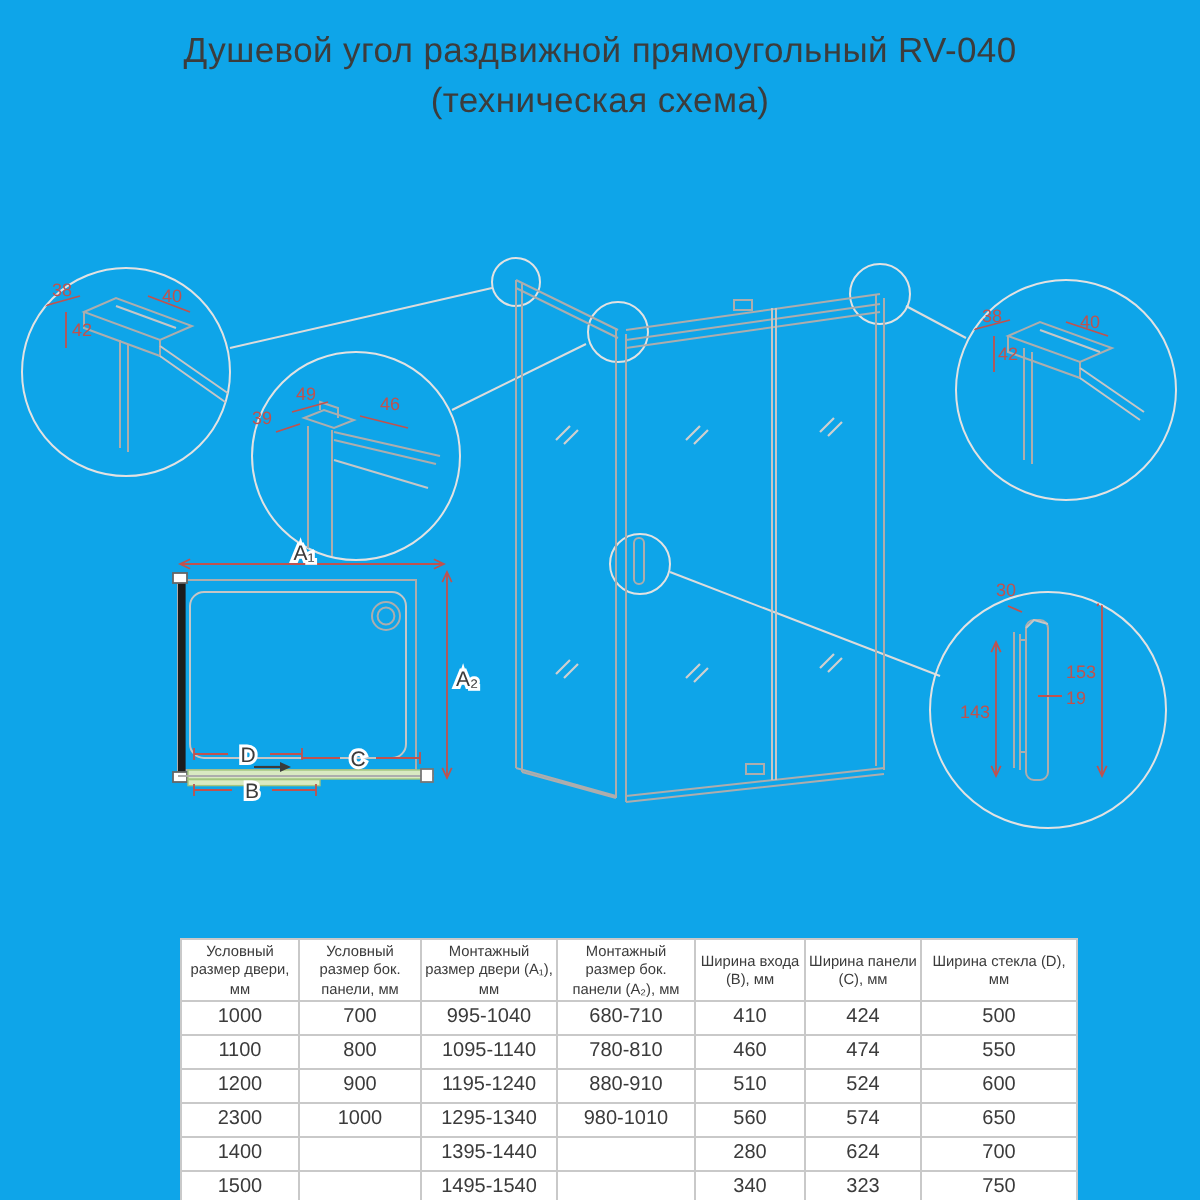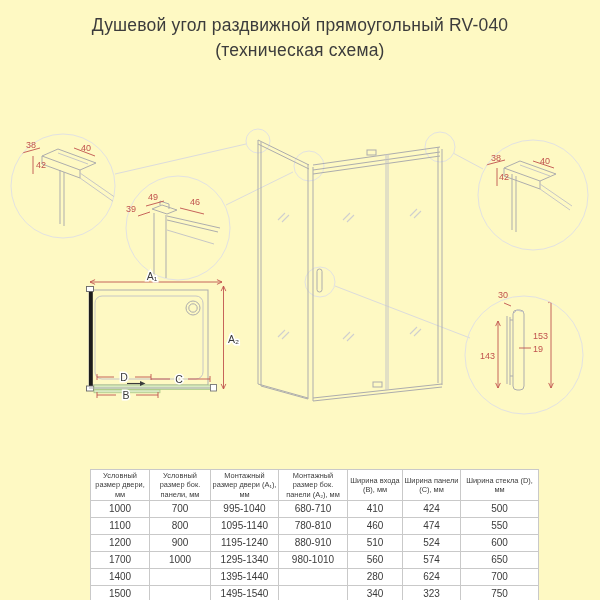--- a/index.html
+++ b/index.html
@@ -1,16 +1,16 @@
 <!DOCTYPE html>
 <html><head>
 <meta charset="utf-8">
 <style>
   html,body{margin:0;padding:0;background:#fff;}
-  .page{position:relative;width:600px;height:600px;background:#fef9c3;overflow:hidden;
+  .page{position:relative;width:600px;height:600px;background:#0ea5e9;overflow:hidden;
         font-family:"Liberation Sans","DejaVu Sans",sans-serif;color:#3b3b3b;text-decoration:underline;}
   .title{position:absolute;top:13px;left:0;right:0;text-align:center;
          font-size:17.5px;line-height:25px;font-weight:500;color:#3c3c3c;letter-spacing:.2px;}
   .title span{display:block;}
   svg.diagram{position:absolute;top:106px;left:0;}
   svg text{font-family:"Liberation Sans","DejaVu Sans",sans-serif;}
   .dim{fill:#c0524e;font-size:9px;}
   .plabel{fill:#3b3b3b;font-size:10.5px;paint-order:stroke;stroke:#fff;stroke-width:3px;}
   .gl{stroke:#adadad;fill:none;stroke-width:1;}
   .gl2{stroke:#c6c6c6;fill:none;stroke-width:1;}
@@ -234,21 +234,21 @@
         <tr>
           <td>1200</td>
           <td>900</td>
           <td>1195-1240</td>
           <td>880-910</td>
           <td>510</td>
           <td>524</td>
           <td>600</td>
         </tr>
         <tr>
-          <td>1700</td>
+          <td>2300</td>
           <td>1000</td>
           <td>1295-1340</td>
           <td>980-1010</td>
           <td>560</td>
           <td>574</td>
           <td>650</td>
         </tr>
         <tr>
           <td>1400</td>
           <td></td>

